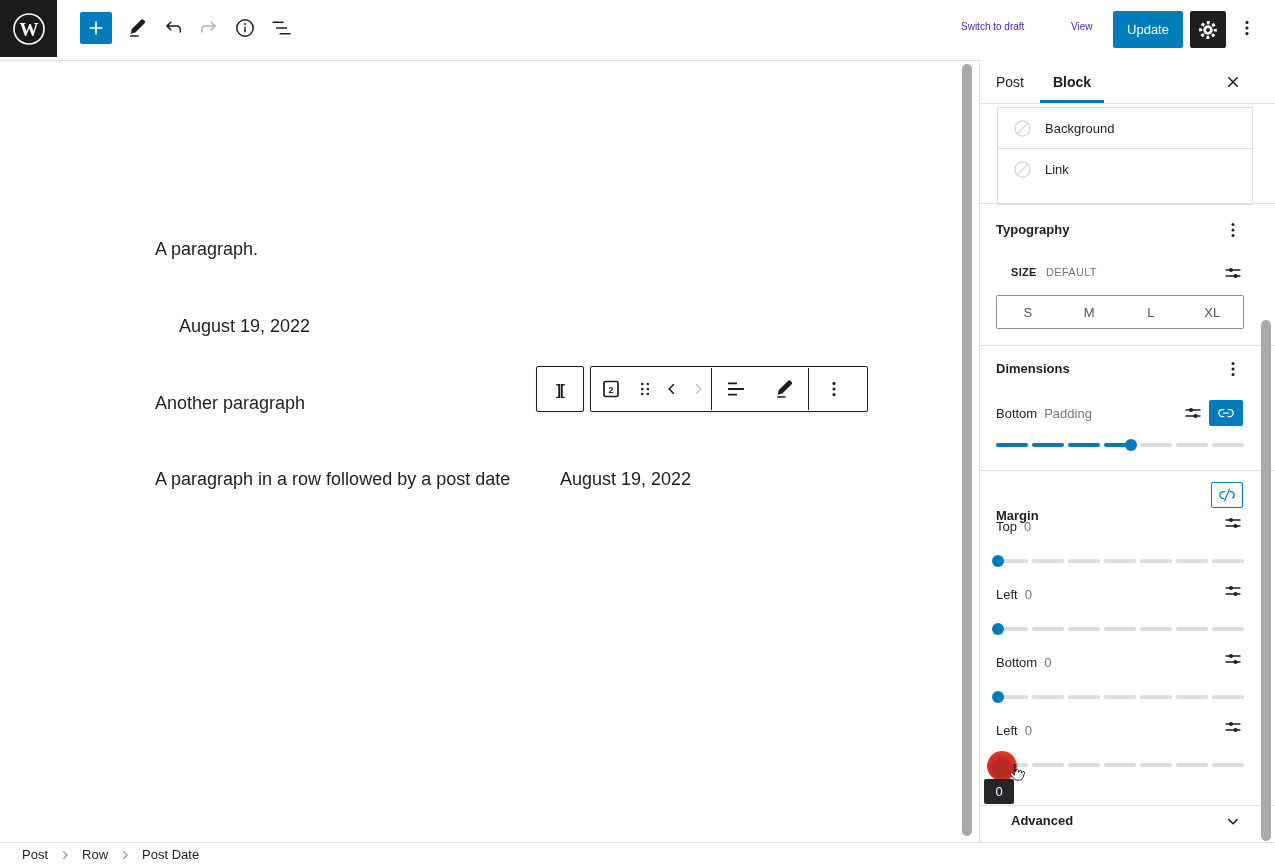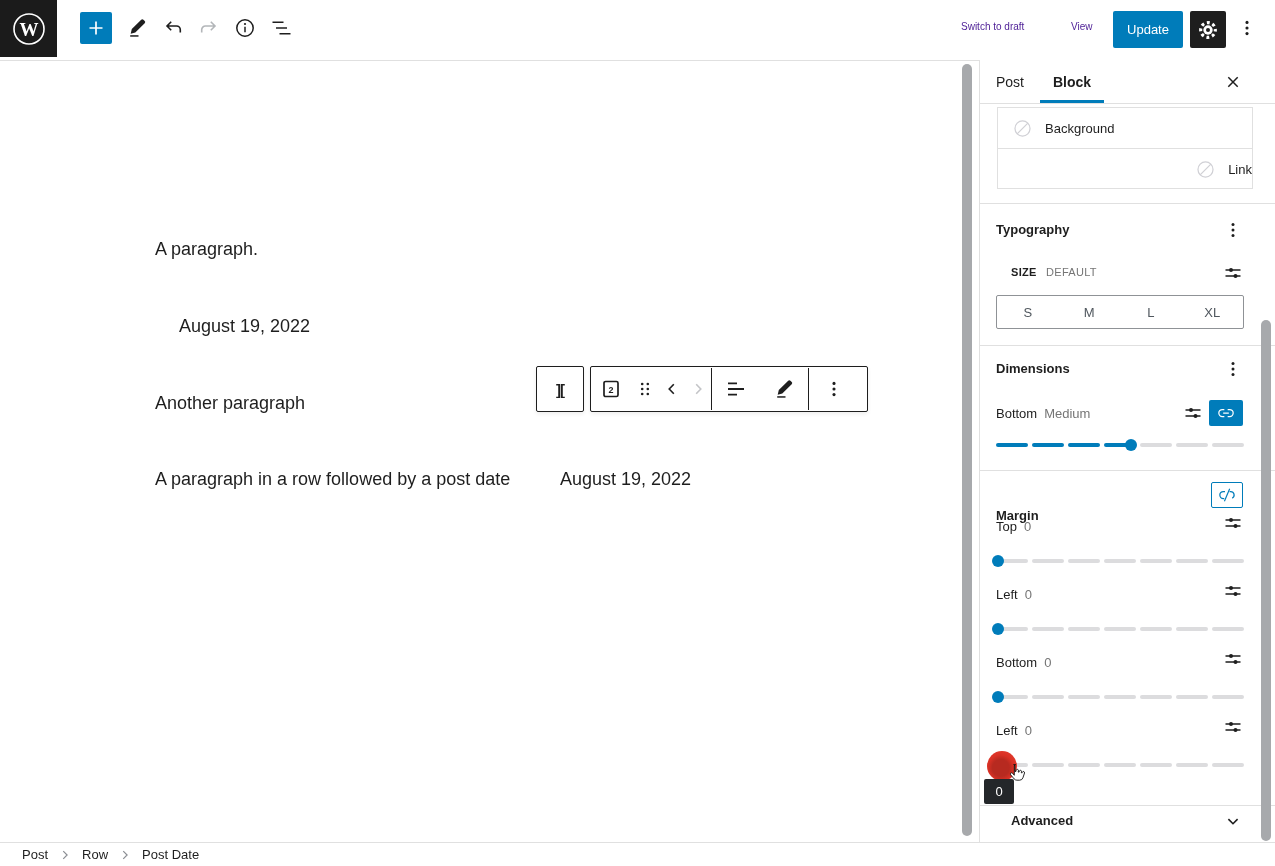--- a/index.html
+++ b/index.html
@@ -23,23 +23,23 @@
   
   .bt-box{position:absolute;top:366px;height:44px;background:#fff;border:1px solid #1e1e1e;border-radius:2px;box-shadow:0 2px 4px rgba(0,0,0,.07);display:flex;align-items:center;}
   .bt-item{width:36px;height:42px;display:flex;align-items:center;justify-content:center;cursor:pointer;}
   .bt-sep{width:1px;height:42px;background:#1e1e1e;}
   .row-glyph{font-size:15px;font-weight:700;letter-spacing:-1px;color:#1e1e1e;}
   
   .sidebar{position:absolute;left:979px;top:60px;width:296px;height:782px;background:#fff;border-left:1px solid #e0e0e0;box-sizing:border-box;}
   .sb-divider{position:absolute;left:980px;width:295px;height:1px;background:#e0e0e0;}
   .tab{position:absolute;top:74px;font-size:14px;font-weight:500;color:#1e1e1e;cursor:pointer;}
   .tab-underline{position:absolute;left:1040px;top:100px;width:64px;height:4px;background:#007cba;}
-  .color-box{position:absolute;left:997px;top:107px;width:256px;height:82px;border:1px solid #e0e0e0;box-sizing:border-box;}
+  .color-box{position:absolute;left:997px;top:107px;width:256px;height:98px;border:1px solid #e0e0e0;box-sizing:border-box;}
   .color-row{height:40px;display:flex;align-items:center;padding-left:14px;gap:12px;cursor:pointer;}
-  .color-row + .color-row{border-top:1px solid #e0e0e0;justify-content:flex-end;}
+  .color-row + .color-row{border-top:1px solid #e0e0e0;}
   .color-label{font-size:13px;color:#1e1e1e;}
   .sb-h{position:absolute;left:996px;font-size:13px;font-weight:600;color:#1e1e1e;}
   .sb-icon{position:absolute;width:24px;height:24px;display:flex;align-items:center;justify-content:center;cursor:pointer;}
   .size-box{position:absolute;left:996px;top:295px;width:248px;height:34px;border:1px solid #8f9296;border-radius:2px;box-sizing:border-box;display:flex;}
   .size-cell{flex:1;display:flex;align-items:center;justify-content:center;font-size:13px;color:#50575e;cursor:pointer;}
   .link-btn-on{position:absolute;left:1209px;top:400px;width:34px;height:26px;background:#007cba;border-radius:2px;display:flex;align-items:center;justify-content:center;cursor:pointer;}
   .link-btn-off{position:absolute;left:1211px;top:482px;width:32px;height:26px;background:#fff;border:1px solid #007cba;border-radius:2px;box-sizing:border-box;display:flex;align-items:center;justify-content:center;cursor:pointer;}
   .ctl-label{position:absolute;font-size:13px;color:#1e1e1e;display:flex;gap:7px;}
   .slider{position:absolute;width:248px;height:12px;display:flex;gap:4px;align-items:center;cursor:pointer;}
   .seg{flex:1;height:4px;border-radius:2px;background:#dcdcde;}
@@ -236,21 +236,21 @@
   <span class="sb-h" style="top:361px;">Dimensions</span>
   <div class="sb-icon" style="left:1221px;top:357px;">
     <svg width="24" height="24" viewBox="0 0 24 24">
       <circle cx="12" cy="6.4" r="1.5" fill="#1e1e1e"></circle>
         <circle cx="12" cy="12" r="1.5" fill="#1e1e1e"></circle>
         <circle cx="12" cy="17.6" r="1.5" fill="#1e1e1e"></circle>
     </svg>
   </div>
   <div class="ctl-label" style="left:996px;top:406px;">
     <span>Bottom</span>
-    <span class="muted">Medium</span>
+    <span class="muted">Padding</span>
   </div>
   <div class="sb-icon" style="left:1181px;top:401px;">
     <svg width="24" height="24" viewBox="0 0 24 24">
       <path d="M4.5 9h15M4.5 15h15" stroke="#1e1e1e" stroke-width="1.5"></path>
       <circle cx="10" cy="9" r="2" fill="#1e1e1e"></circle>
         <circle cx="14.5" cy="15" r="2" fill="#1e1e1e"></circle>
     </svg>
   </div>
   <div class="link-btn-on">
     <svg width="20" height="20" viewBox="0 0 24 24">

